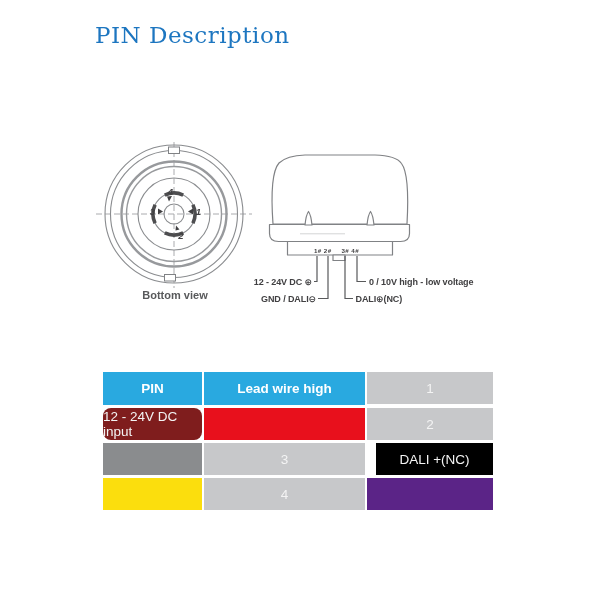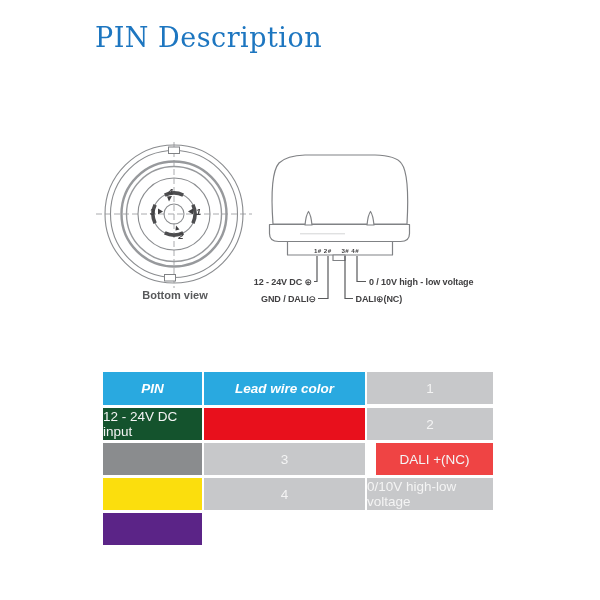--- a/index.html
+++ b/index.html
@@ -3,32 +3,32 @@
 <meta charset="utf-8">
 <style>
   html,body{margin:0;padding:0;}
   body{
     width:600px;height:600px;position:relative;background:#ffffff;
     font-family:"Liberation Sans","DejaVu Sans",sans-serif;overflow:hidden;
   }
   .page-title{
     position:absolute;left:95px;top:22px;margin:0;
     font-family:"DejaVu Serif","Liberation Serif",serif;
-    font-size:27px;font-weight:400;letter-spacing:0.5px;
+    font-size:23px;font-weight:400;letter-spacing:0.5px;
   }
   .diagram-wrap{position:absolute;left:88px;top:138px;width:412px;height:180px;}
   .diagram-wrap svg{overflow:visible;display:block;}
   .pin-table{
     position:absolute;left:103px;top:372px;width:390px;
     display:grid;grid-template-columns:99px 161px 126px;
     column-gap:2px;row-gap:3px;
   }
   .th{
     height:33px;display:flex;align-items:center;justify-content:center;
-    color:#ffffff;font-size:13.5px;font-weight:700;font-style:italic;
+    color:#ffffff;font-size:13.5px;font-weight:700;
   }
   .td{
     height:32px;display:flex;align-items:center;justify-content:center;
     color:#f4f4f4;font-size:13.5px;font-weight:400;
   }
   .swatch{height:32px;}
   svg text{font-family:"Liberation Sans","DejaVu Sans",sans-serif;}
   .callout-text{font-size:9px;font-weight:700;fill:#414042;letter-spacing:-0.1px;}
   .pinhash{font-size:6.2px;font-weight:700;fill:#414042;letter-spacing:0.4px;}
   .pin-num{font-size:9.5px;font-weight:700;font-style:italic;fill:#414042;}
@@ -108,29 +108,28 @@
       <text class="callout-text" x="312" y="284.8" text-anchor="end">12 - 24V DC ⊕</text>
       <text class="callout-text" x="316" y="301.8" text-anchor="end">GND / DALI⊖</text>
       <text class="callout-text" x="355.5" y="301.8" text-anchor="start">DALI⊕(NC)</text>
       <text class="callout-text" x="369" y="284.8" text-anchor="start">0 / 10V high - low voltage</text>
     </g>
   </svg>
 </div>
 
 <div class="pin-table">
   <div class="th" style="background-color: rgb(41, 169, 224);">PIN</div>
-  <div class="th" style="background-color: rgb(41, 169, 224);">Lead wire color</div>
+  <div class="th" style="background-color: rgb(41, 169, 224);">Lead wire high</div>
 
   <div class="td" style="background-color: rgb(199, 200, 202);">1</div>
-  <div class="td" style="background-color: #14532d;">12 - 24V DC input</div>
+  <div class="td" style="background-color: #7f1d1d; border-radius: 8px;">12 - 24V DC input</div>
   <div class="swatch" style="background-color: rgb(232, 16, 28);"></div>
 
   <div class="td" style="background-color: rgb(199, 200, 202);">2</div>
   <div class="swatch" style="background-color: rgb(138, 140, 142);"></div>
 
   <div class="td" style="background-color: rgb(199, 200, 202);">3</div>
-  <div class="td" style="background-color: #ef4444; margin-left: 9px;">DALI +(NC)</div>
+  <div class="td" style="background-color: #000000; margin-left: 9px;">DALI +(NC)</div>
   <div class="swatch" style="background-color: rgb(251, 222, 13);"></div>
 
   <div class="td" style="background-color: rgb(199, 200, 202);">4</div>
-  <div class="td" style="background-color: rgb(199, 200, 202);">0/10V high-low voltage</div>
   <div class="swatch" style="background-color: rgb(91, 36, 135);"></div>
 </div>
 
 </body></html>

